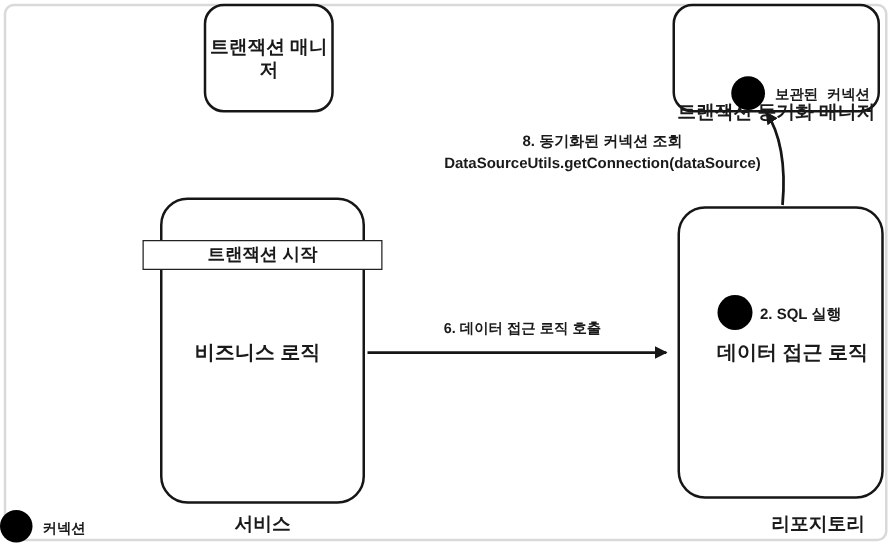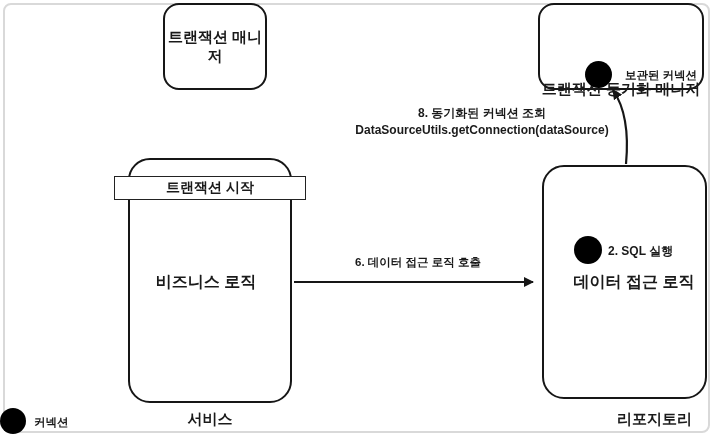--- a/index.html
+++ b/index.html
@@ -39,41 +39,41 @@
   .sync-box {
     left: 538px; top: 3px; width: 166px; height: 87px;
     border-radius: 16px;
   }
   .sync-title {
     position: absolute; left: 0; top: 35px; width: 100%;
     text-align: center; font-size: 15px; margin-top: 40px;
   }
   .sync-conn-label {
     position: absolute; left: 80px; top: 63px; width: 82px;
-    font-size: 11.5px; text-align: center;
+    font-size: 11.5px; text-align: left; font-family: Liberation Mono, monospace;
   }
   .dot {
     position: absolute;
     background: #000;
     border-radius: 50%;
     z-index: 4;
   }
   .sync-dot { left: 45px; top: 56px; width: 27px; height: 27px; }
   .service-box { left: 128px; top: 158px; width: 164px; height: 245px; border-radius: 22px; }
   .repo-box   { left: 542px; top: 165px; width: 165px; height: 234px; border-radius: 22px; }
   .band {
     position: absolute;
     left: 114px; width: 192px; height: 24px;
     background: #ffffff;
     border: 1.5px solid #222222;
     display: flex; align-items: center; justify-content: center;
     font-size: 14px;
     z-index: 5;
   }
-  .band-start { top: 176px; }
+  .band-start { top: 192px; }
   .band-end   { top: 344px; }
   .center-label {
     position: absolute;
     text-align: center;
     font-size: 16px;
     z-index: 2;
   }
   .biz-label  { left: 124px; top: 272px; width: 164px; }
   .dal-label  { left: 542px; top: 272px; width: 184px; }
   .caption {

